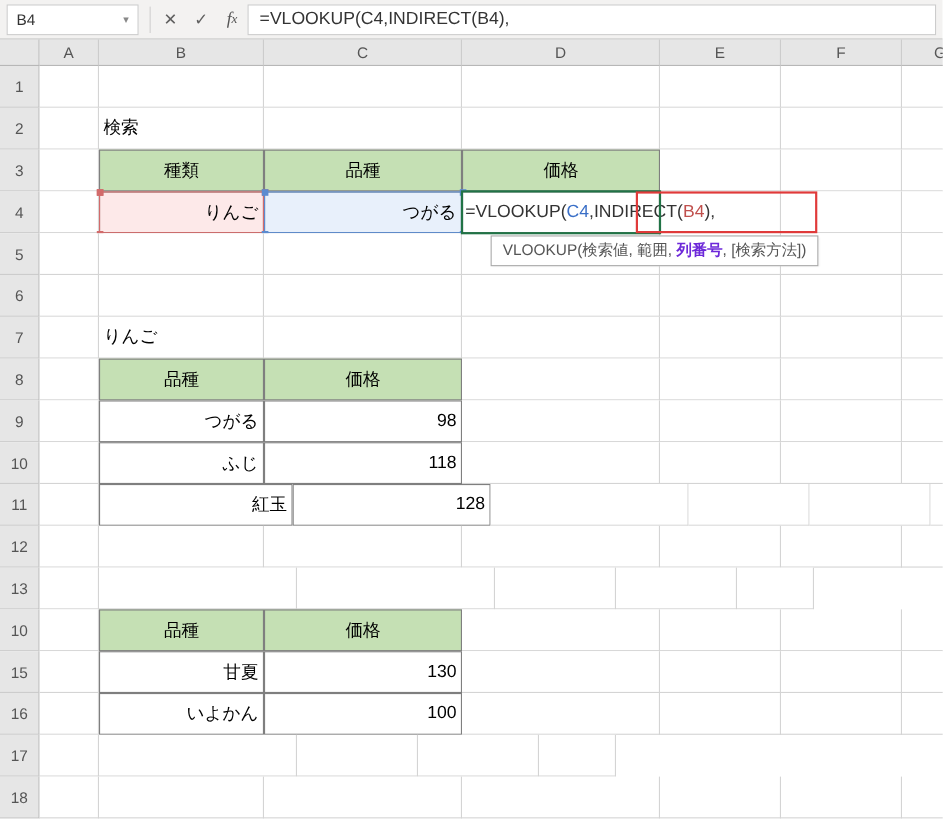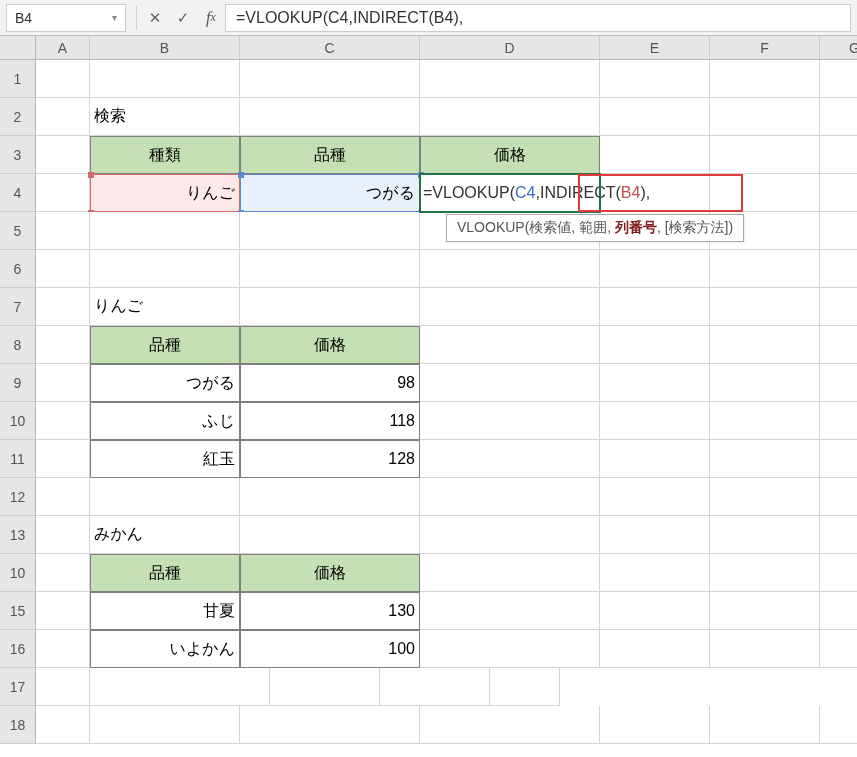--- a/index.html
+++ b/index.html
@@ -100,21 +100,21 @@
 }
 .formula-text .kw { color: #333; }
 .formula-text .cblue { color: #3a6fc7; }
 .formula-text .cred { color: #c0504d; }
 
 .tooltip {
   position: absolute; background: #fff; border: 1px solid #aaa;
   padding: 4px 10px; font-size: 14px; color: #555; z-index: 5;
   box-shadow: 1px 1px 2px rgba(0,0,0,0.08);
 }
-.tooltip b { color: #7f1d1d; }
+.tooltip b { color: #6d28d9; }
 
 .red-callout {
   position: absolute; border: 2px solid #e03a3a; z-index: 4; pointer-events: none;
 }
 
 .corner-sq { position:absolute; width:6px; height:6px; }
 </style>
 </head>
 <body>
 
@@ -285,21 +285,21 @@
         <div class="cell tbl-cell right" style="width: 180px; height: 38px;">
           <span>118</span>
         </div>
         <div class="cell" style="width: 180px; height: 38px;"></div>
         <div class="cell" style="width: 110px; height: 38px;"></div>
         <div class="cell" style="width: 110px; height: 38px;"></div>
         <div class="cell" style="width: 70px; height: 38px;"></div>
       </div>
       <div class="row">
         <div class="cell" style="width: 54px; height: 38px;"></div>
-        <div class="cell tbl-cell right" style="width: 150px; height: 38px;">
+        <div class="cell tbl-cell right" style="width: 176px; height: 38px;">
           <span>紅玉</span>
         </div>
         <div class="cell tbl-cell right" style="width: 180px; height: 38px;">
           <span>128</span>
         </div>
         <div class="cell" style="width: 180px; height: 38px;"></div>
         <div class="cell" style="width: 110px; height: 38px;"></div>
         <div class="cell" style="width: 110px; height: 38px;"></div>
         <div class="cell" style="width: 70px; height: 38px;"></div>
       </div>
@@ -307,23 +307,20 @@
         <div class="cell" style="width: 54px; height: 38px;"></div>
         <div class="cell" style="width: 150px; height: 38px;"></div>
         <div class="cell" style="width: 180px; height: 38px;"></div>
         <div class="cell" style="width: 180px; height: 38px;"></div>
         <div class="cell" style="width: 110px; height: 38px;"></div>
         <div class="cell" style="width: 110px; height: 38px;"></div>
         <div class="cell" style="width: 70px; height: 38px;"></div>
       </div>
       <div class="row">
         <div class="cell" style="width: 54px; height: 38px;"></div>
-        <div class="cell left" style="width: 150px; height: 38px;">
-          <span>みかん</span>
-        </div>
         <div class="cell" style="width: 180px; height: 38px;"></div>
         <div class="cell" style="width: 180px; height: 38px;"></div>
         <div class="cell" style="width: 110px; height: 38px;"></div>
         <div class="cell" style="width: 110px; height: 38px;"></div>
         <div class="cell" style="width: 70px; height: 38px;"></div>
       </div>
       <div class="row">
         <div class="cell" style="width: 54px; height: 38px;"></div>
         <div class="cell hdr-green center" style="width: 150px; height: 38px;">
           <span>品種</span>

